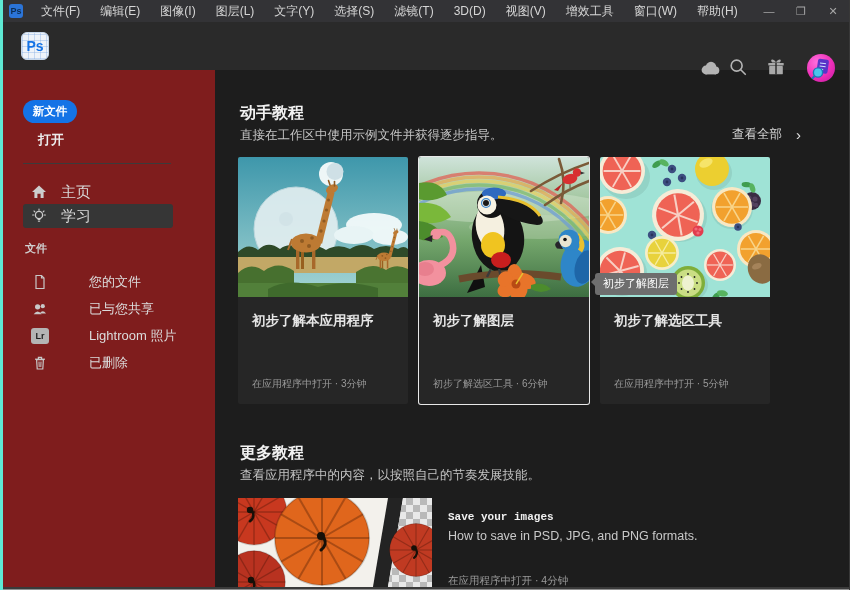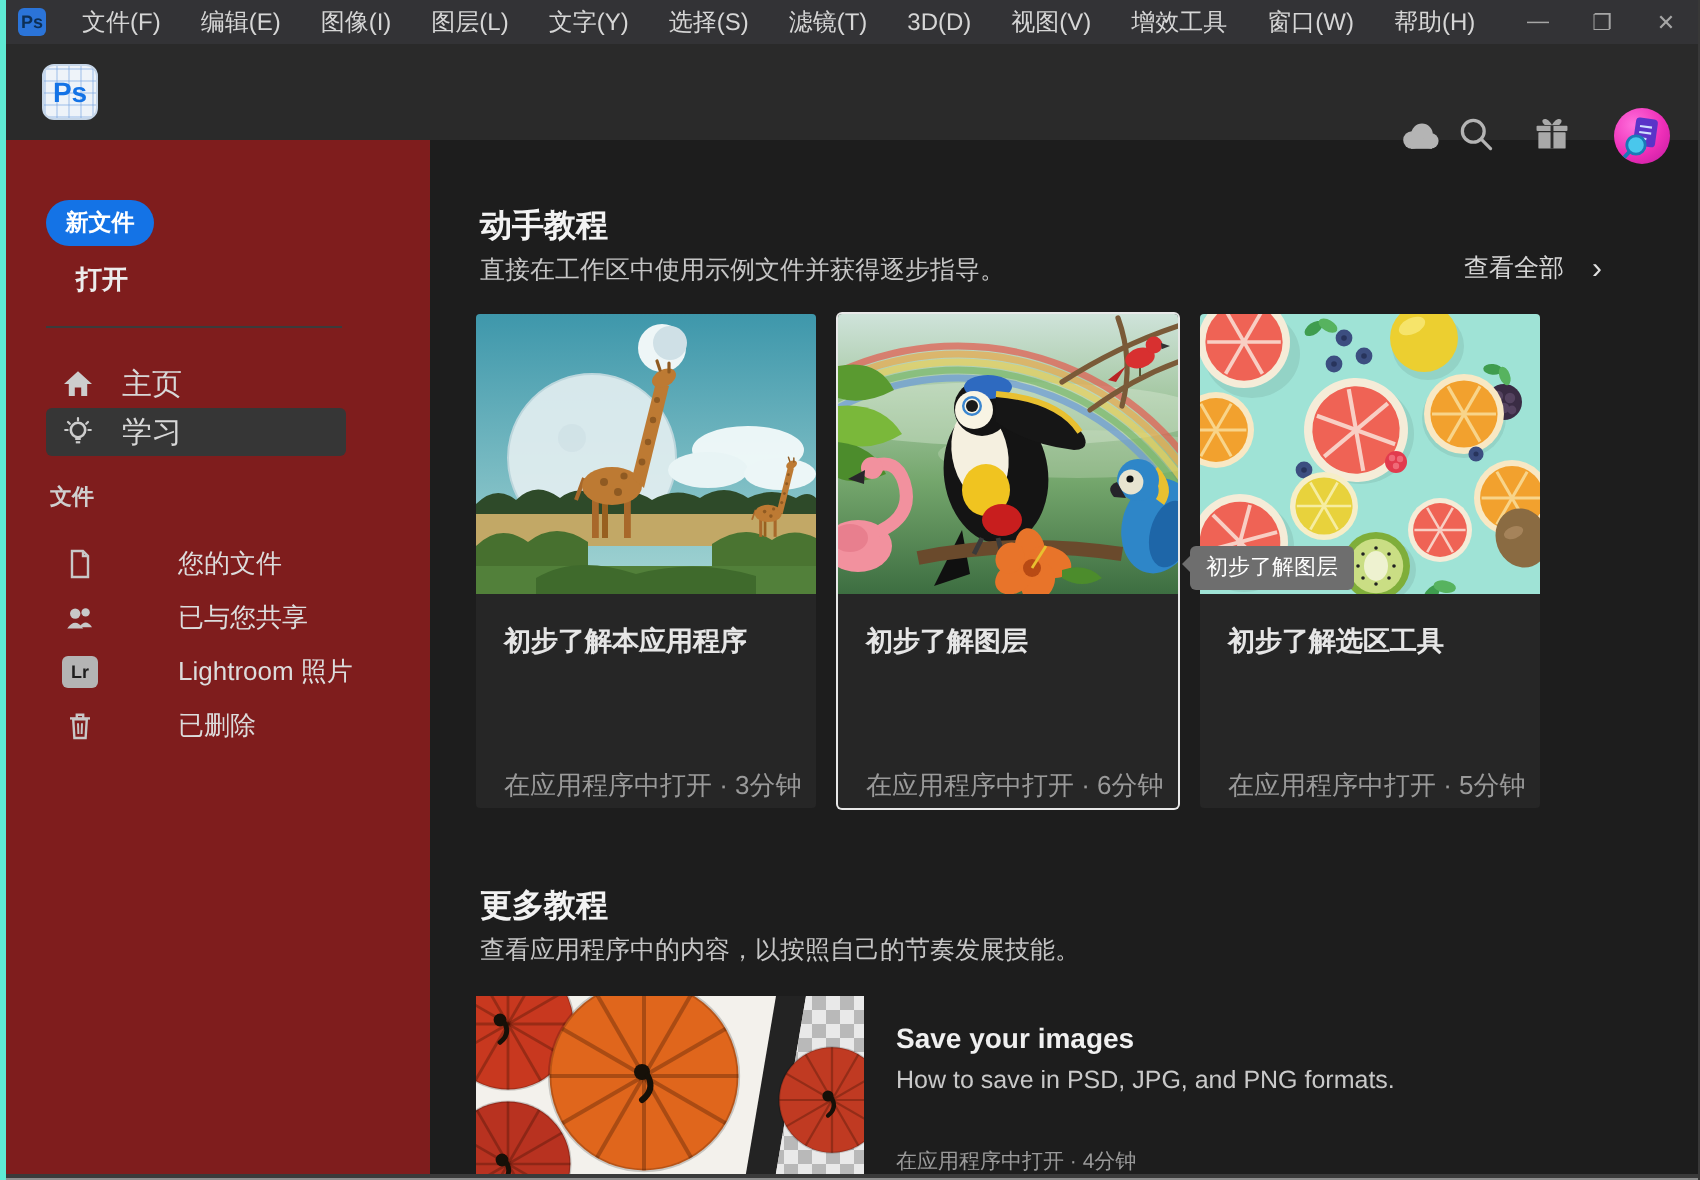--- a/index.html
+++ b/index.html
@@ -56,31 +56,31 @@
   .sec-sub { position:absolute; color:#c5c5c5; font-size:12.5px; }
   .view-all { position:absolute; left:517px; top:56px; display:flex; align-items:center;
     color:#d6d6d6; font-size:12.5px; }
   .view-all .chev { margin-left:14px; font-size:15px; color:#e0e0e0; }
 
   .card { position:absolute; top:87px; width:170px; height:247px; background:#262626;
     border-radius:2px; overflow:hidden; }
   .card.focused { box-shadow:0 0 0 1px #e8e8e8; }
   .card .thumb { width:170px; height:140px; display:block; }
   .card .c-title { position:absolute; left:14px; top:155px; color:#e6e6e6; font-size:13.5px; font-weight:bold; }
-  .card .c-meta { position:absolute; left:14px; bottom:2px; color:#9a9a9a; font-size:13px; }
+  .card .c-meta { position:absolute; left:14px; bottom:13px; color:#9a9a9a; font-size:10px; }
 
   .tooltip { position:absolute; left:380px; top:203px; background:#6e6e6e; color:#ffffff;
     font-size:11px; padding:3px 8px 4px; border-radius:3px; white-space:nowrap; z-index:15; }
   .tooltip:before { content:""; position:absolute; left:-8px; top:5px; border:4px solid transparent;
     border-right-color:#6e6e6e; }
 
   .more-item { position:absolute; left:23px; top:428px; display:flex; }
   .more-thumb { width:194px; height:130px; flex:0 0 auto; display:block; }
   .more-text { margin-left:16px; padding-top:13px; position:relative; width:380px; }
-  .mt-title { color:#f0f0f0; font-size:14px; font-weight:bold; }
+  .mt-title { color:#f0f0f0; font-size:11px; font-weight:bold;font-family:Liberation Mono, monospace; }
   .mt-sub { color:#c9c9c9; font-size:12.5px; margin-top:6px; }
   .mt-meta { position:absolute; left:0; top:76px; color:#9a9a9a; font-size:10.5px; }
 
   .bottom-edge { position:absolute; left:0; right:0; bottom:0; height:3px; background:#3a3a3a;
     border-bottom:1px solid #8f8f8f; z-index:40; }
 </style>
 </head>
 <body>
 
 <svg width="0" height="0" style="position:absolute" aria-hidden="true">
@@ -404,21 +404,21 @@
             <ellipse cx="100" cy="134" rx="8" ry="10" transform="rotate(30 100 134)"></ellipse>
             <ellipse cx="88" cy="132" rx="10" ry="7.5" transform="rotate(-30 88 132)"></ellipse>
             <ellipse cx="86" cy="122" rx="8" ry="7" transform="rotate(-60 86 122)"></ellipse>
           </g>
           <circle cx="97" cy="127" r="4.5" fill="#b84a14"></circle>
           <line x1="97" y1="127" x2="104" y2="116" stroke="#e8c030" stroke-width="1.4"></line>
           <path d="M112,128 q12,-4 20,4 q-10,6 -20,0 z" fill="#4c8c2c"></path>
         </g>
       </svg>
       <div class="c-title">初步了解图层</div>
-      <div class="c-meta">在应用程序中打开  · 6分钟</div>
+      <div class="c-meta">初步了解选区工具  · 6分钟</div>
     </div>
 
     <div class="card" style="left:385px">
       <svg class="thumb" viewBox="0 0 170 140" preserveAspectRatio="none">
         <rect width="170" height="140" fill="#9fe3d6"></rect>
         <g fill="#000" opacity="0.07">
           <ellipse cx="26" cy="20" rx="24" ry="22"></ellipse>
             <ellipse cx="80" cy="60" rx="27" ry="25"></ellipse>
           <ellipse cx="132" cy="52" rx="21" ry="20"></ellipse>
             <ellipse cx="22" cy="116" rx="25" ry="23"></ellipse>

